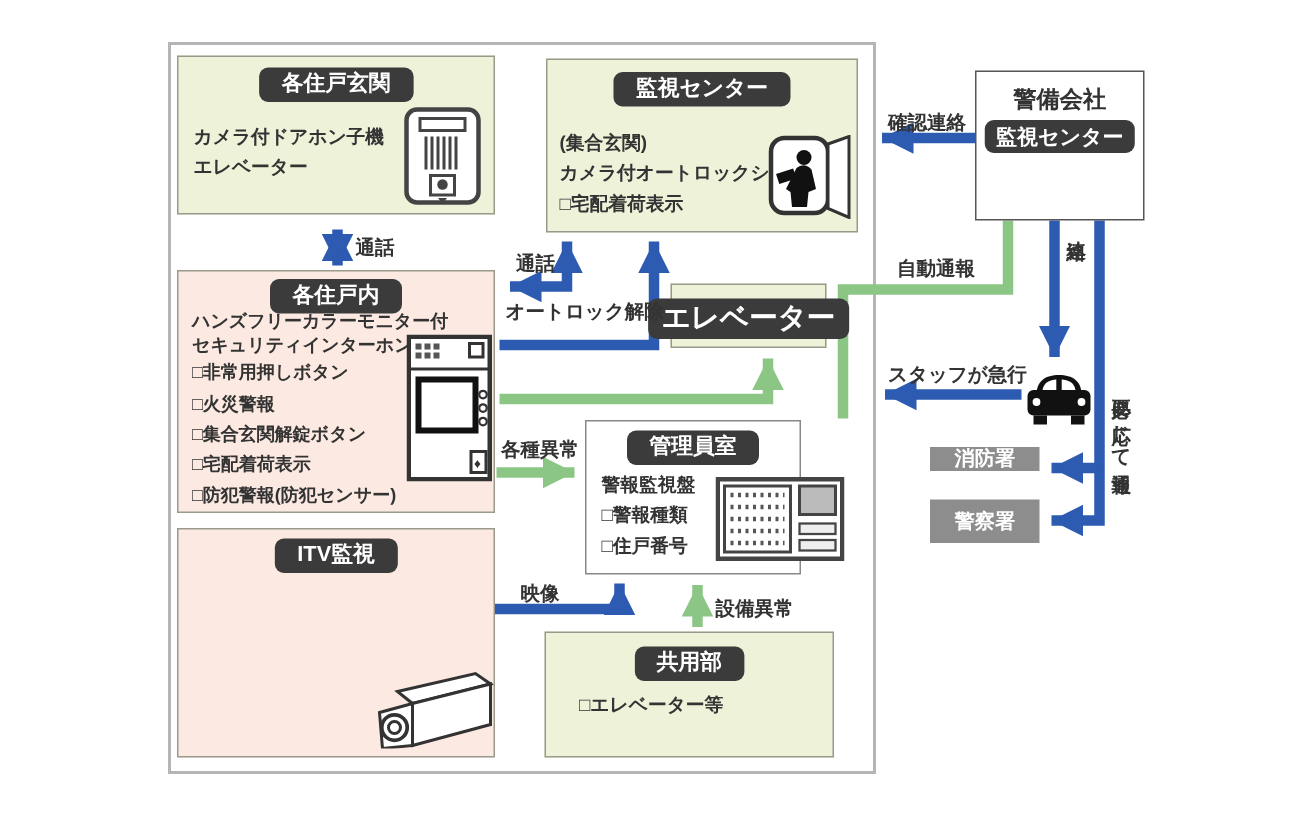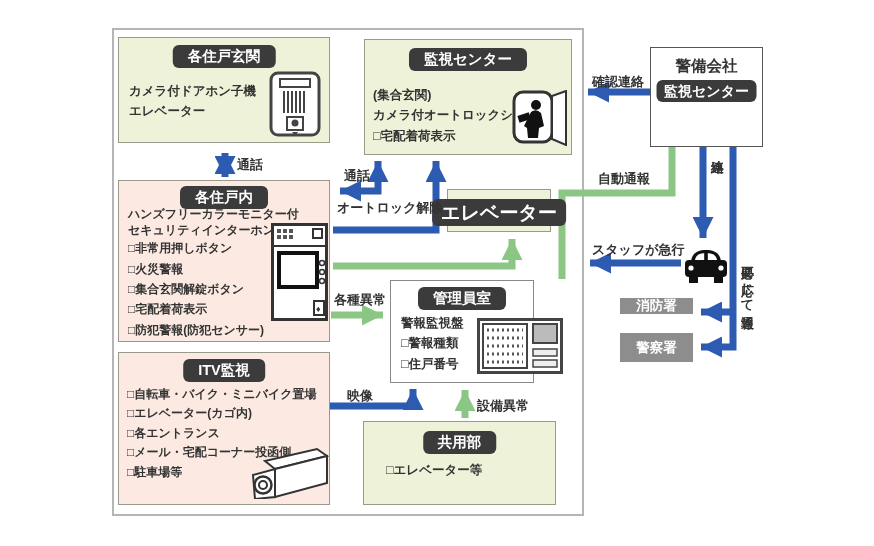--- a/index.html
+++ b/index.html
@@ -159,27 +159,20 @@
         <line x1="10" y1="44" x2="46" y2="44"></line>
       </g>
       <rect x="56" y="6" width="24" height="19" fill="#bbb" stroke="#444" stroke-width="2"></rect>
       <rect x="56" y="31" width="24" height="7" fill="#eee" stroke="#444" stroke-width="1.5"></rect>
       <rect x="56" y="42" width="24" height="7" fill="#eee" stroke="#444" stroke-width="1.5"></rect>
     </svg>
   </div>
 
   <div class="abs node pink" style="left:118px;top:352px;width:212px;height:153px;">
     <div class="pill" style="top:6px;">ITV監視</div>
-    <div class="lines" style="left:8px;top:32px;font-size:12px;">
-      <div>□自転車・バイク・ミニバイク置場</div>
-      <div>□エレベーター(カゴ内)</div>
-      <div>□各エントランス</div>
-      <div>□メール・宅配コーナー投函側</div>
-      <div>□駐車場等</div>
-    </div>
     <svg class="abs" style="left:128px;top:94px;" width="82" height="52" viewBox="0 0 82 52">
       <polygon points="18,14 70,2 80,9 28,22" fill="#fff" stroke="#333" stroke-width="2"></polygon>
       <polygon points="28,22 80,9 80,36 28,50" fill="#fff" stroke="#333" stroke-width="2"></polygon>
       <polygon points="6,28 28,22 28,50 8,52" fill="#fff" stroke="#333" stroke-width="2"></polygon>
       <circle cx="16" cy="38" r="8.5" fill="#fff" stroke="#333" stroke-width="2.5"></circle>
       <circle cx="16" cy="38" r="4" fill="#fff" stroke="#333" stroke-width="2"></circle>
     </svg>
   </div>
 
   <div class="abs node cream" style="left:363px;top:421px;width:193px;height:84px;">

